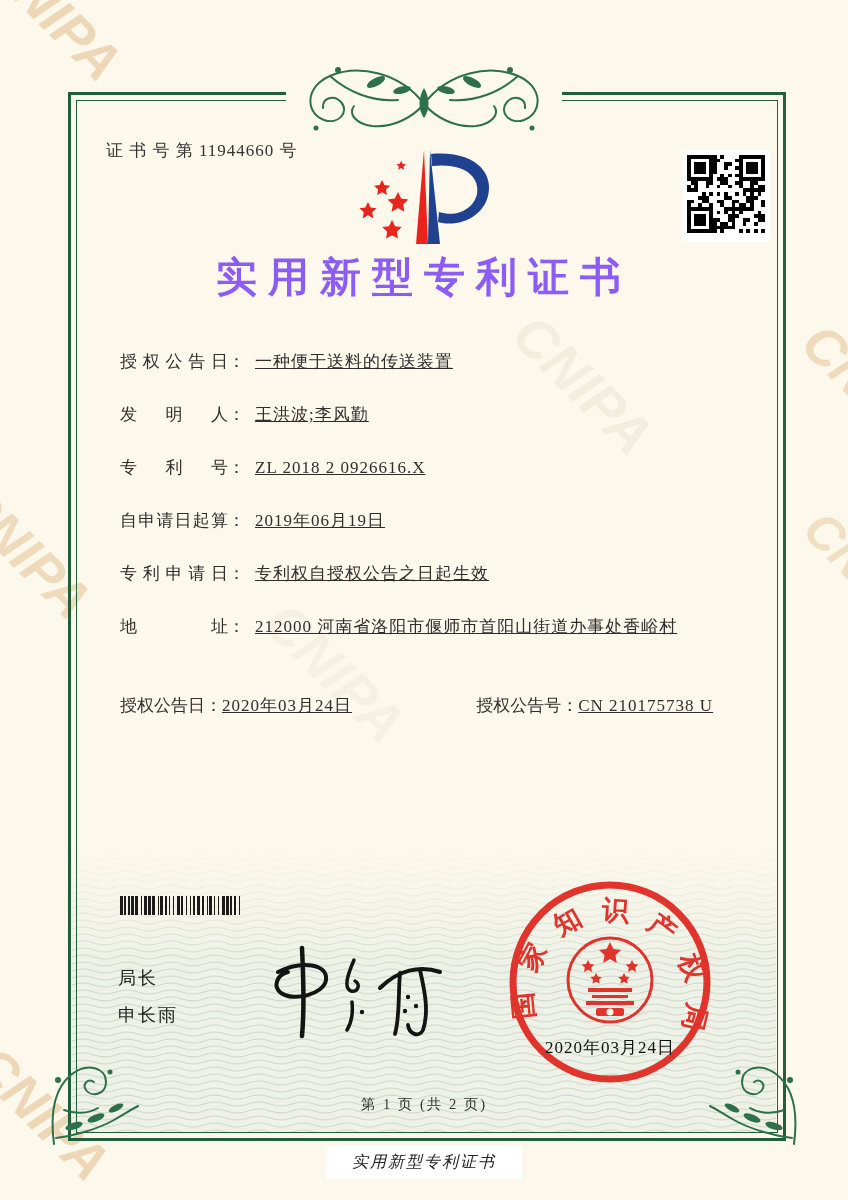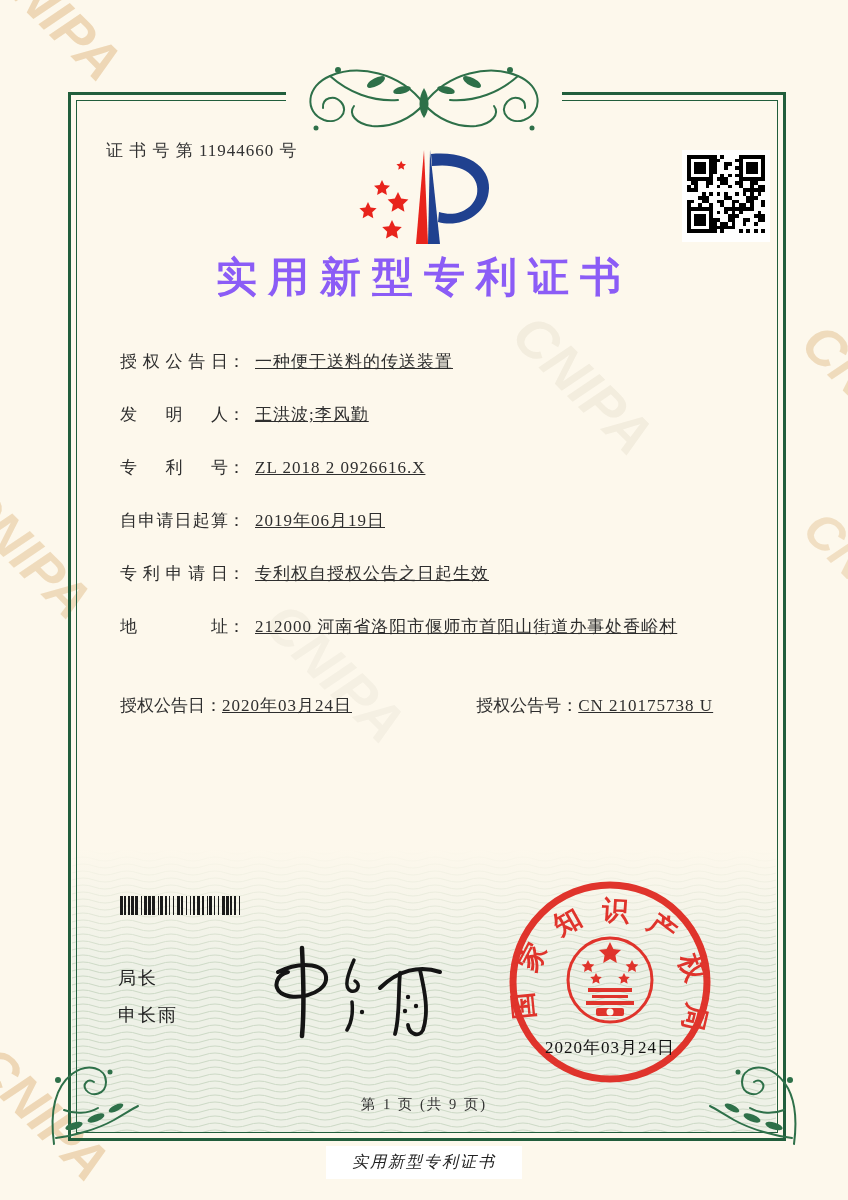--- a/index.html
+++ b/index.html
@@ -453,16 +453,16 @@
     <path d="M120,97 l1.8,3.6 4,.5 -2.9,2.7 .7,4 -3.6,-2 -3.6,2 .7,-4 -2.9,-2.7 4,-.5 Z" stroke="none"></path>
     <rect x="84" y="112" width="44" height="4" stroke="none"></rect>
     <rect x="88" y="119" width="36" height="3" stroke="none"></rect>
     <rect x="82" y="125" width="48" height="4" stroke="none"></rect>
     <rect x="92" y="132" width="28" height="8" rx="2" stroke="none"></rect>
     <circle cx="106" cy="136" r="3.5" fill="#fdf8ec" stroke="none"></circle>
   </g>
 </svg>
 <div class="abs seal-date">2020年03月24日</div>
 
-<div class="abs page-info">第 1 页 (共 9 页)</div>
+<div class="abs page-info">第 1 页 (共 2 页)</div>
 <div class="abs continuation">
   <span>实用新型专利证书</span>
 </div>
 
 </body></html>

